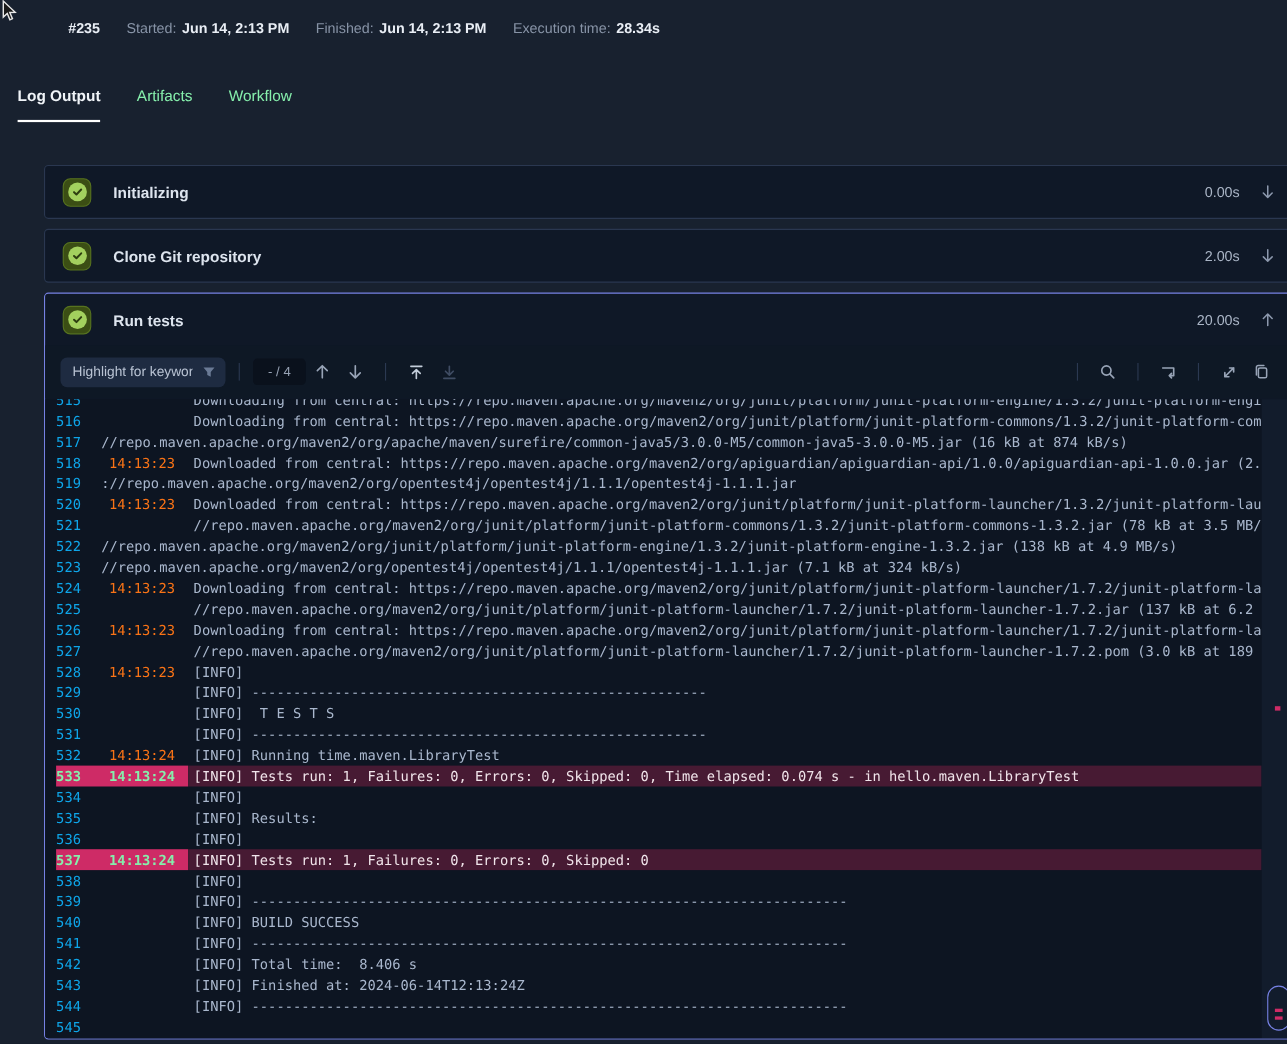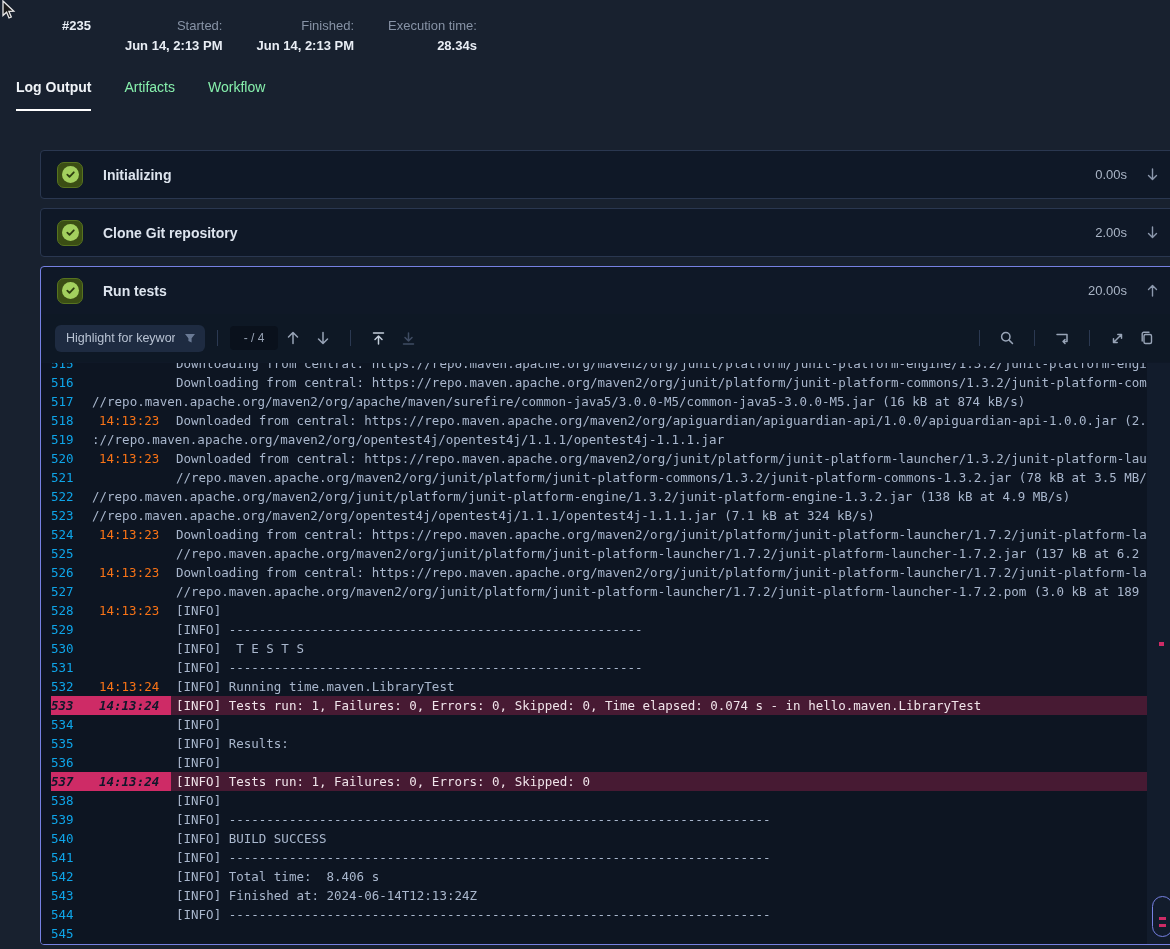--- a/index.html
+++ b/index.html
@@ -4,22 +4,22 @@
 <style>
   * { margin:0; padding:0; box-sizing:border-box; }
   html,body { width:1170px; height:949px; }
   body {
     position:relative; overflow:hidden;
     background:#18212f;
     font-family:"Liberation Sans", sans-serif;
     color:#e9eef5;
   }
   
-  .run-header { position:absolute; top:18px; left:62px; display:flex; align-items:baseline; gap:34px; font-size:13px; }
-  .run-header .group { display:flex; gap:5px; align-items:flex-end;flex-direction:column; }
+  .run-header { position:absolute; top:18px; left:62px; display:flex; align-items:baseline; gap:24px; font-size:13px; }
+  .run-header .group { display:flex; gap:5px; align-items:flex-start; }
   .lbl { color:#8793a6; font-weight:400; }
   .val { color:#e9eef5; font-weight:700; }
   
   .tabs { position:absolute; top:79px; left:16px; display:flex; gap:33px; font-size:14px; }
   .tab { color:#86efac; font-weight:400; padding-bottom:14px; cursor:default; }
   .tab.active { color:#f0f4f8; font-weight:700; border-bottom:2px solid #ffffff; }
   
   .steps { position:absolute; top:150px; left:0; width:1139px;margin-left:40px; }
   .card { background:#0f1827; border:1px solid #2a3750; border-radius:4px; margin-bottom:9px; }
   .card-header { height:47px; display:flex; align-items:center; padding:0 17px 0 16px; }
@@ -50,21 +50,21 @@
   .log-view { position:absolute; top:96px; left:0; right:31px; bottom:0; overflow:hidden; background:#0d1522; }
   .log-rows { margin-top:-9px; }
   .log-row { display:flex; height:19px; line-height:19px; font-family:"DejaVu Sans Mono", monospace;
              font-size:12.5px; padding-left:10px; white-space:pre; }
   .gutter { display:flex; flex:none; }
   .num { width:40px; flex:none; color:#0ea5e9; }
   .ts  { width:80px; flex:none; color:#f97316; padding-left:8px; }
   .msg { flex:1; color:#a9b7cd; padding-left:5px; overflow:hidden; }
   .log-row.wrapleft .msg { padding-left:1px; }
   .log-row.hl .gutter { background:#ce2b66; }
-  .log-row.hl .num, .log-row.hl .ts { color:#0f172a; font-weight:700;font-style:italic; }
+  .log-row.hl .num, .log-row.hl .ts { color:#86efac; font-weight:700; }
   .log-row.hl .msg { background:#471a33; color:#f0e4ea; }
   
   .minimap { position:absolute; top:96px; right:0; width:31px; bottom:0; background:#121c2c; }
   .mini-dot { position:absolute; left:12px; top:279px; width:5px; height:4px; background:#ce2b66; }
   .mini-pill { position:absolute; left:5px; bottom:7px; width:21px; height:41px;
                border:1.5px solid #7681e3; border-radius:11px; }
   .mini-pill .dash { position:absolute; left:6px; width:7px; height:3px; background:#ce2b66; }
   .mini-pill .dash.d1 { top:20px; } .mini-pill .dash.d2 { top:27px; }
   
   .cursor { position:absolute; left:1px; top:0; z-index:50; }

